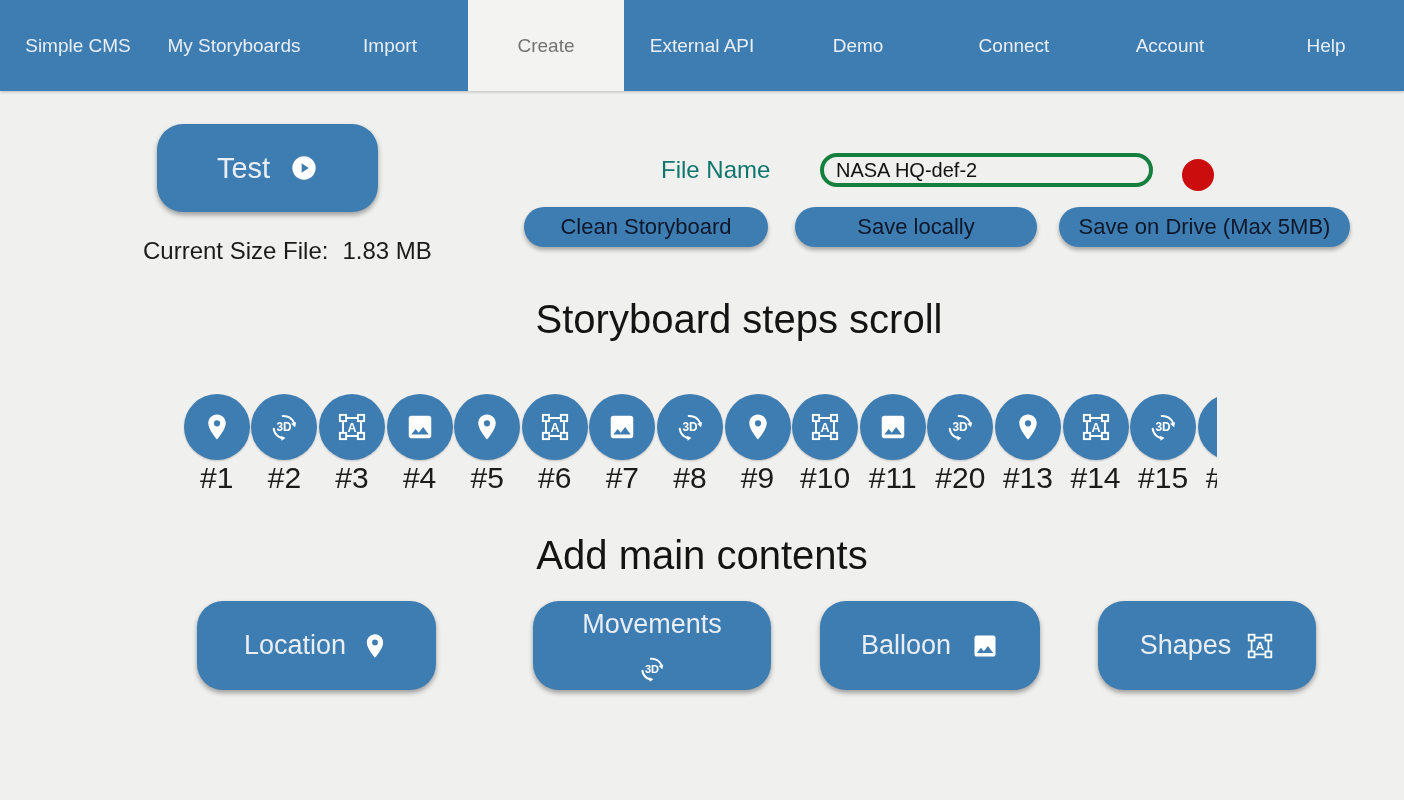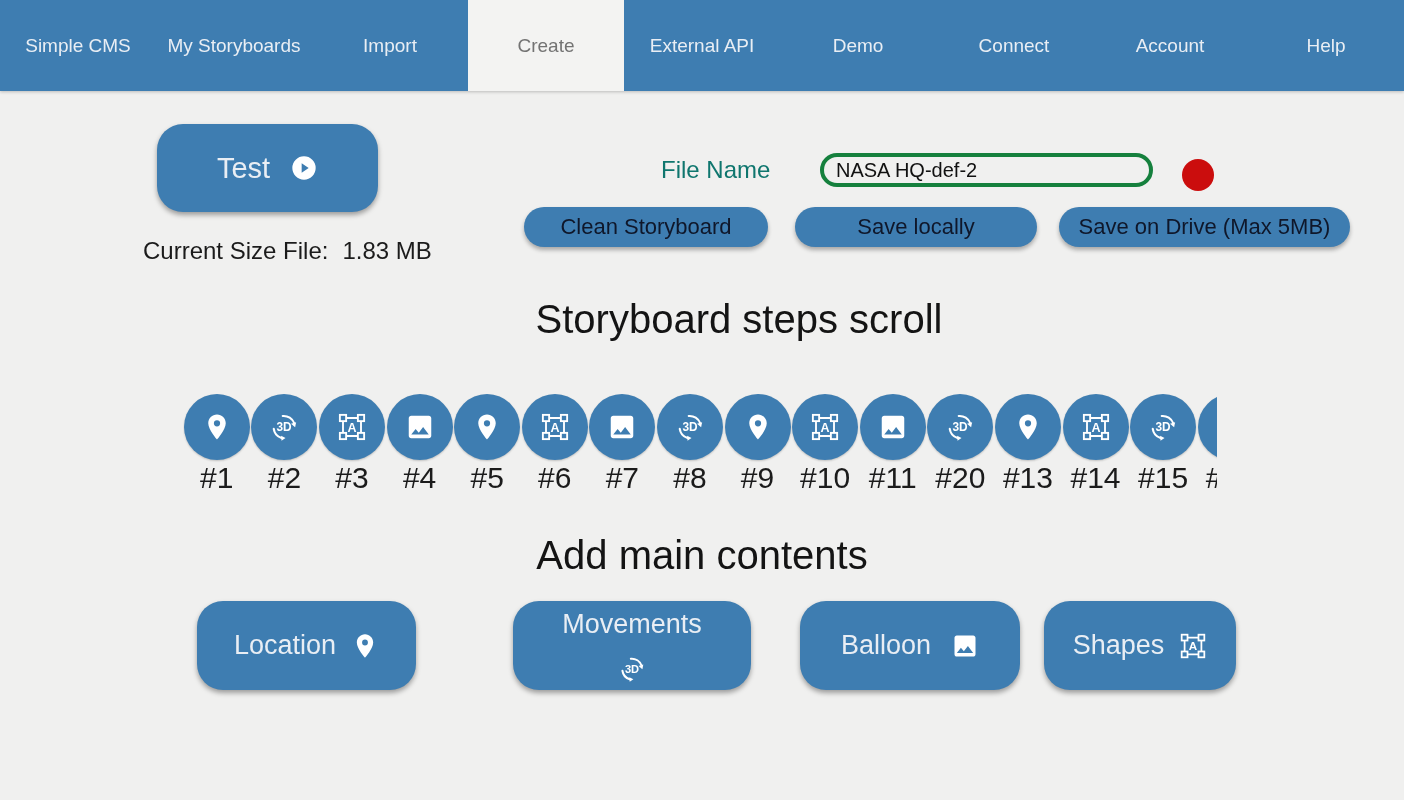--- a/index.html
+++ b/index.html
@@ -83,24 +83,24 @@
 
   
   .main-buttons { position:absolute; left:197px; top:601px; display:flex; }
   .main-btn {
     height:89px; border-radius:26px; border:none;
     background:var(--accent-blue,#3e7db1); color:#e9eef4; font-size:27px;
     font-family:inherit; display:flex; align-items:center; justify-content:center;
     gap:15px; box-shadow:0 3px 5px rgba(0,0,0,.35); cursor:pointer;
   }
   .main-btn .icon { width:28px; height:28px; color:#fff; }
-  .main-btn:nth-of-type(1) { width:219px; }
+  .main-btn:nth-of-type(1) { width:239px; }
   .main-btn:nth-of-type(2) { width:238px; margin-left:97px;flex-direction:column; }
   .main-btn:nth-of-type(3) { width:220px; margin-left:49px;gap:20px; }
-  .main-btn:nth-of-type(4) { width:192px; margin-left:24px; }
+  .main-btn:nth-of-type(4) { width:218px; margin-left:58px; }
 </style>
 </head>
 <body>
 
 <div id="app">
 
   <header class="nav">
 
       <div class="nav-item">Simple CMS</div>
 

